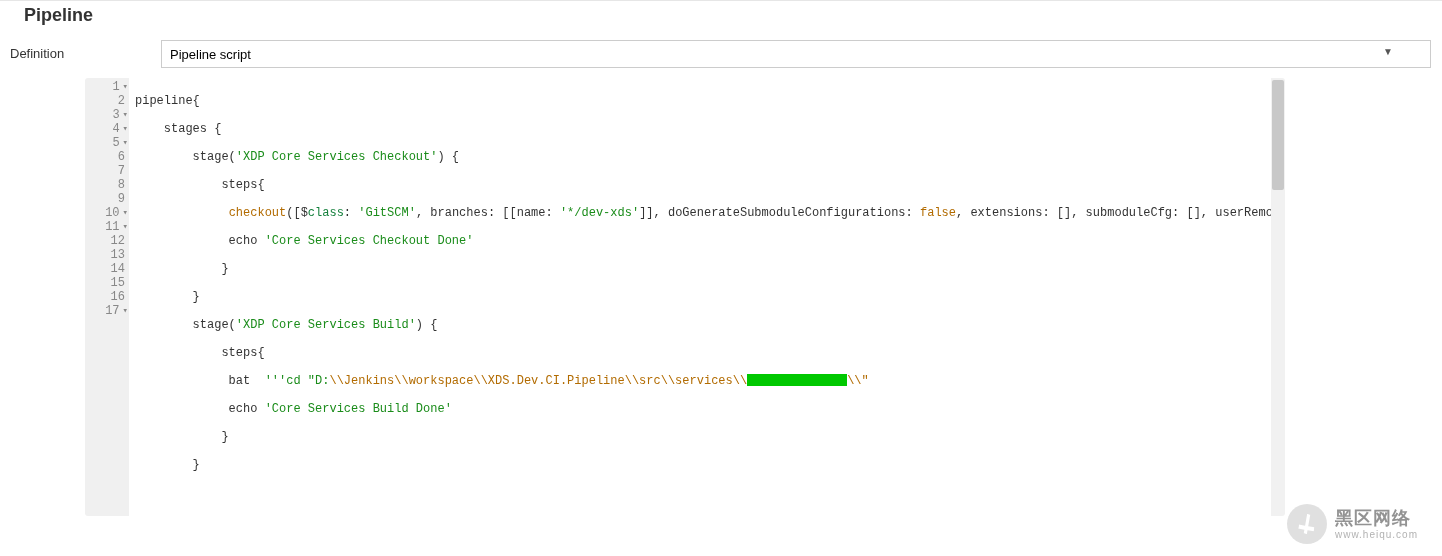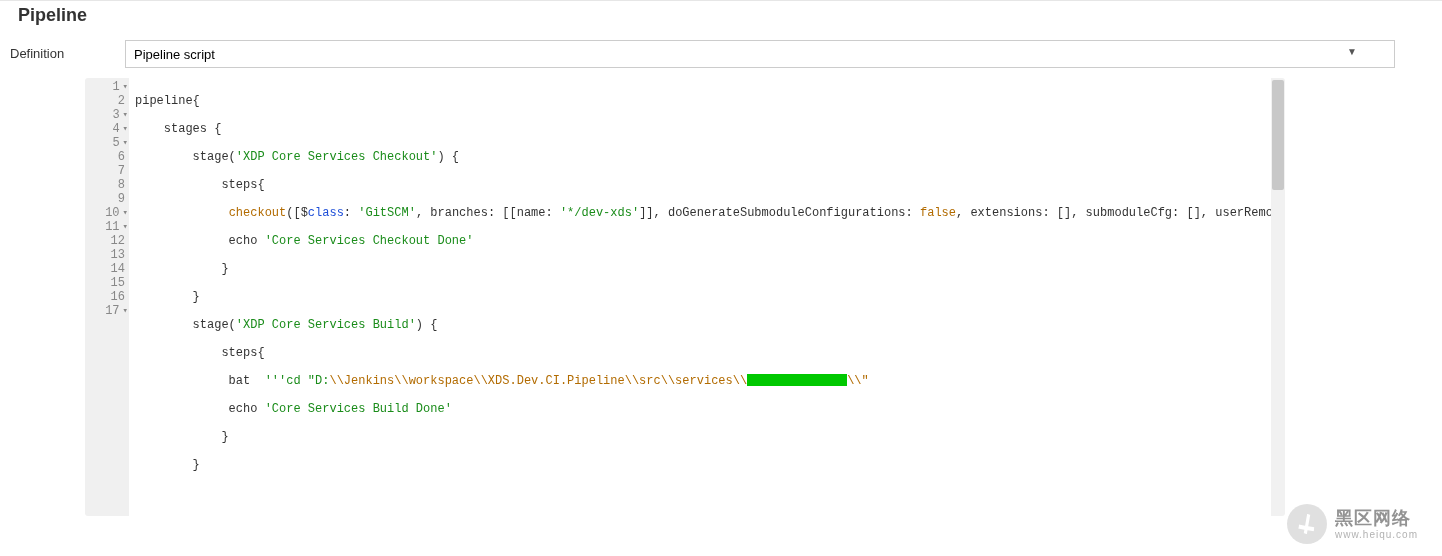--- a/index.html
+++ b/index.html
@@ -9,21 +9,21 @@
     font-size: 13px;
     color: #333;
     background: #ffffff;
     width: 1442px;
   }
   .page { padding: 0 10px; }
 
   .section-title {
     font-size: 18px;
     font-weight: bold;
-    margin: 4px 0 14px 8px;
+    margin: 4px 0 14px 14px;
   }
 
   .row {
     display: flex;
     align-items: flex-start;
     margin-bottom: 10px;
   }
   .row .label {
     width: 115px;
     text-align: left;
@@ -37,21 +37,21 @@
     width: 1270px;
     height: 28px;
     border: 1px solid #ccc;
     background: #fff;
     font-size: 13px;
     padding: 4px 8px;
     appearance: none;
     -webkit-appearance: none;
     position: relative;
   }
-  .select-wrapper { position: relative; width: 1240px; }
+  .select-wrapper { position: relative; width: 1240px; margin-left: 36px; }
   .select-wrapper::after {
     content: "▼";
     position: absolute;
     right: 8px;
     top: 6px;
     font-size: 10px;
     color: #555;
     pointer-events: none;
   }
 
@@ -94,21 +94,21 @@
     overflow: hidden;
     padding: 2px 0 2px 6px;
     position: relative;
     background: #fff;
   }
   .code-line { height: 14px; }
   .tok-str   { color: #1a8c1a; text-align: center; }
   .tok-attr  { color: #b26b00; }
   .tok-meth  { color: #b26b00; }
   .tok-bool  { color: #b26b00; }
-  .tok-class { color: #1d4ed8; }
+  .tok-class { color: #15803d; }
   .redact {
     display: inline-block;
     background: #00c800;
     height: 12px;
     vertical-align: -2px;
   }
   .redact.w100 { width: 100px; }
   .redact.w94  { width: 94px; }
 
   .scrollbar-v {

